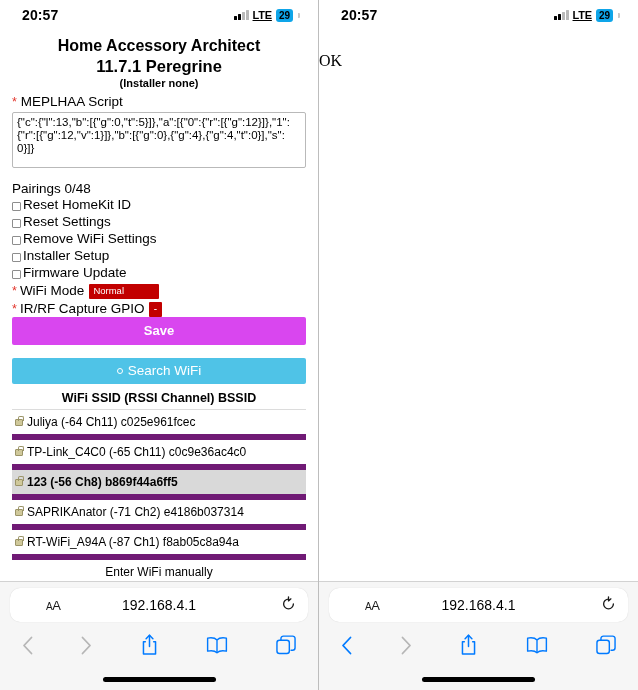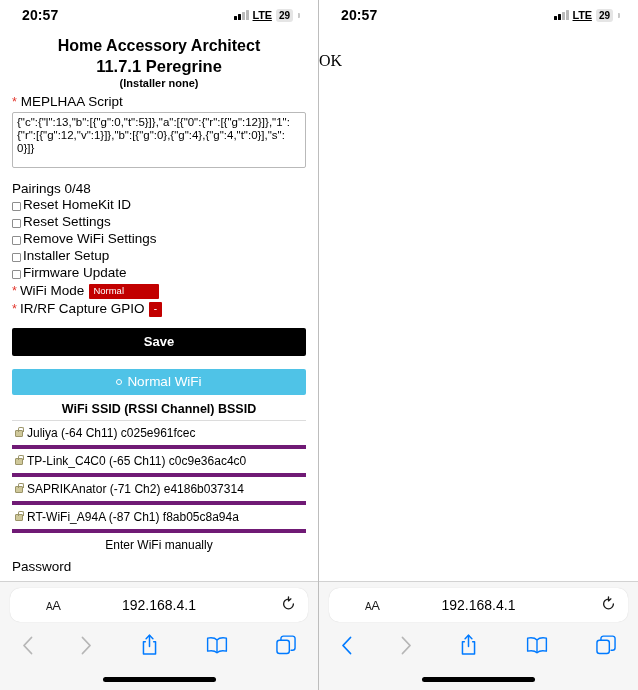--- a/index.html
+++ b/index.html
@@ -43,21 +43,21 @@
     gap: 4px;
   }
   .bars { display: flex; align-items: flex-end; gap: 1.5px; height: 10px; }
   .bars i { width: 2.5px; background: #000; display: block; border-radius: 0.5px; }
   .bars i:nth-child(1) { height: 4px; }
   .bars i:nth-child(2) { height: 6px; }
   .bars i:nth-child(3) { height: 8px; background: #b9b9b9; }
   .bars i:nth-child(4) { height: 10px; background: #b9b9b9; }
   .lte-label { font-size: 11px; font-weight: bold; color: #000; letter-spacing: -0.2px; text-decoration: underline; }
   .battery {
-    background: #e5e5e5;
+    background: #0ea5e9;
     color: #000;
     font-size: 10px;
     font-weight: bold;
     border-radius: 3px;
     padding: 1px 3px 1px 3px;
     line-height: 11px;
     min-width: 17px;
     text-align: left;
   }
   .battery-tip {
@@ -173,21 +173,21 @@
     text-align: center;
     border: none;
     border-radius: 2px;
     color: #ffffff;
     font-weight: bold;
     font-size: 13px;
     padding: 6px 0 7px;
     cursor: pointer;
     font-family: "Liberation Sans", sans-serif;
   }
-  .btn-save { background: #000000; margin-top: 11px; }
+  .btn-save { background: #d946ef; }
   .btn-search {
     background: #4FC3E7;
     margin-top: 13px;
     font-weight: normal;
     font-size: 13.5px;
     padding: 5px 0 6px;
   }
   .spin-dot {
     display: inline-block;
     width: 6px; height: 6px;
@@ -204,21 +204,21 @@
     margin-top: 7px;
     padding-bottom: 4px;
     border-bottom: 1px solid #dcdcdc;
   }
   .wifi-row {
     display: flex;
     align-items: center;
     font-size: 12px;
     color: #000;
     padding: 5px 2px 5px 3px;
-    border-bottom: 4px solid #701a75;
+    border-bottom: 6px solid #701a75;
     cursor: pointer;
   }
   .wifi-row.selected { background: #d9d9d9; font-weight: bold; }
   .lock {
     width: 8px; height: 7px;
     background: #cfc89a;
     border: 1px solid #9b9468;
     border-radius: 1px;
     position: relative;
     margin-right: 4px;
@@ -374,32 +374,36 @@
         </div>
         <div class="sel-row">
           <span class="req">*</span>
           <span>IR/RF Capture GPIO</span>
           <span class="redsel narrow">-</span>
         </div>
 
         <button class="btn btn-save">Save</button>
 
         <button class="btn btn-search">
-          <span class="spin-dot"></span><span>Normal WiFi</span>
+          <span class="spin-dot"></span><span>Search WiFi</span>
         </button>
 
         <div class="wifi-head">WiFi SSID (RSSI Channel) BSSID</div>
 
         <div class="wifi-row">
           <span class="lock"></span>
           <span>Juliya (-64 Ch11) c025e961fcec</span>
         </div>
         <div class="wifi-row">
           <span class="lock"></span>
           <span>TP-Link_C4C0 (-65 Ch11) c0c9e36ac4c0</span>
+        </div>
+        <div class="wifi-row selected">
+          <span class="lock"></span>
+          <span>123 (-56 Ch8) b869f44a6ff5</span>
         </div>
         <div class="wifi-row">
           <span class="lock"></span>
           <span>SAPRIKAnator (-71 Ch2) e4186b037314</span>
         </div>
         <div class="wifi-row">
           <span class="lock"></span>
           <span>RT-WiFi_A94A (-87 Ch1) f8ab05c8a94a</span>
         </div>
 

